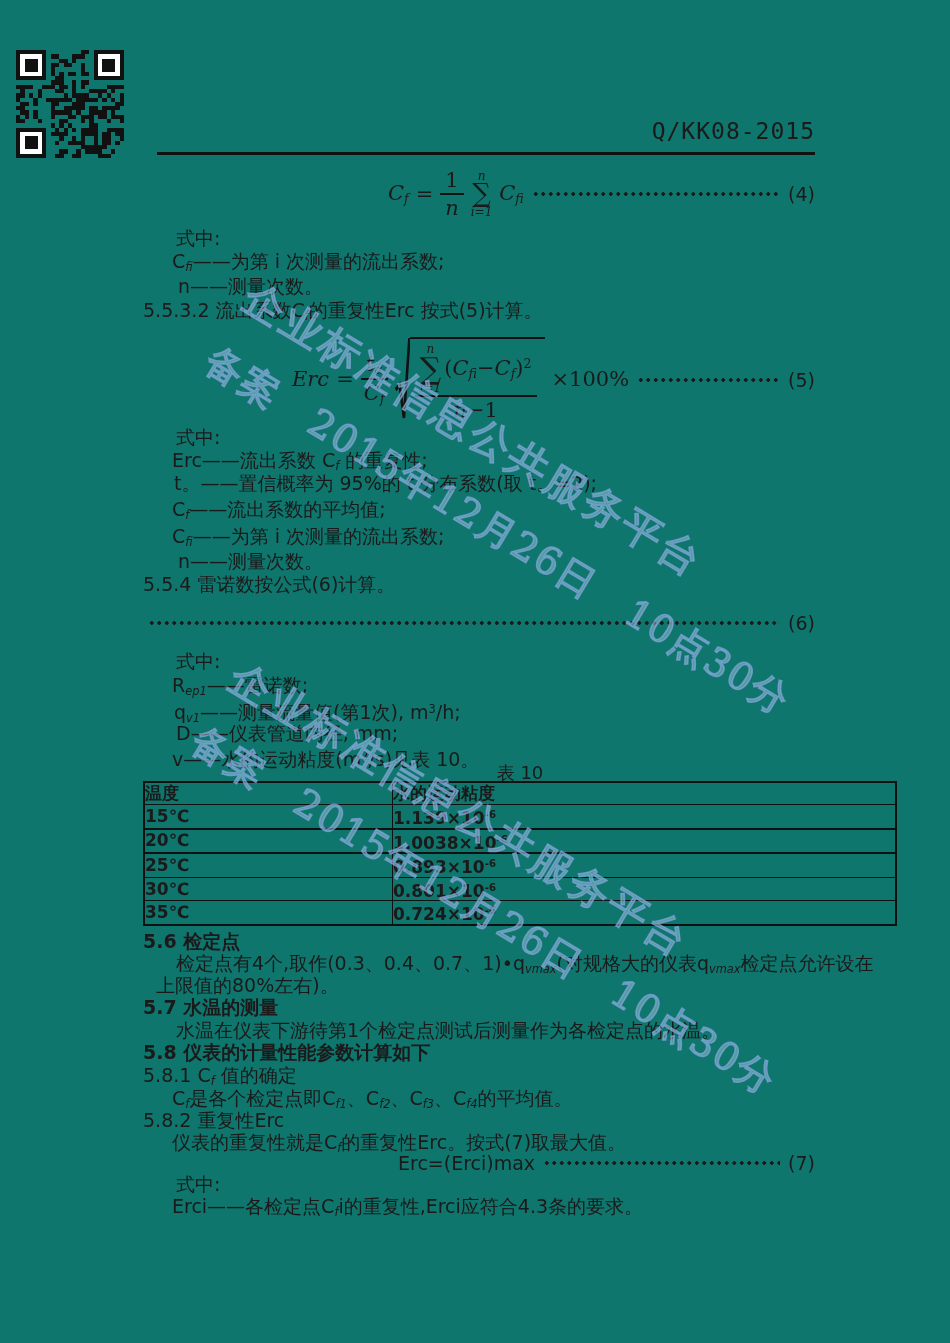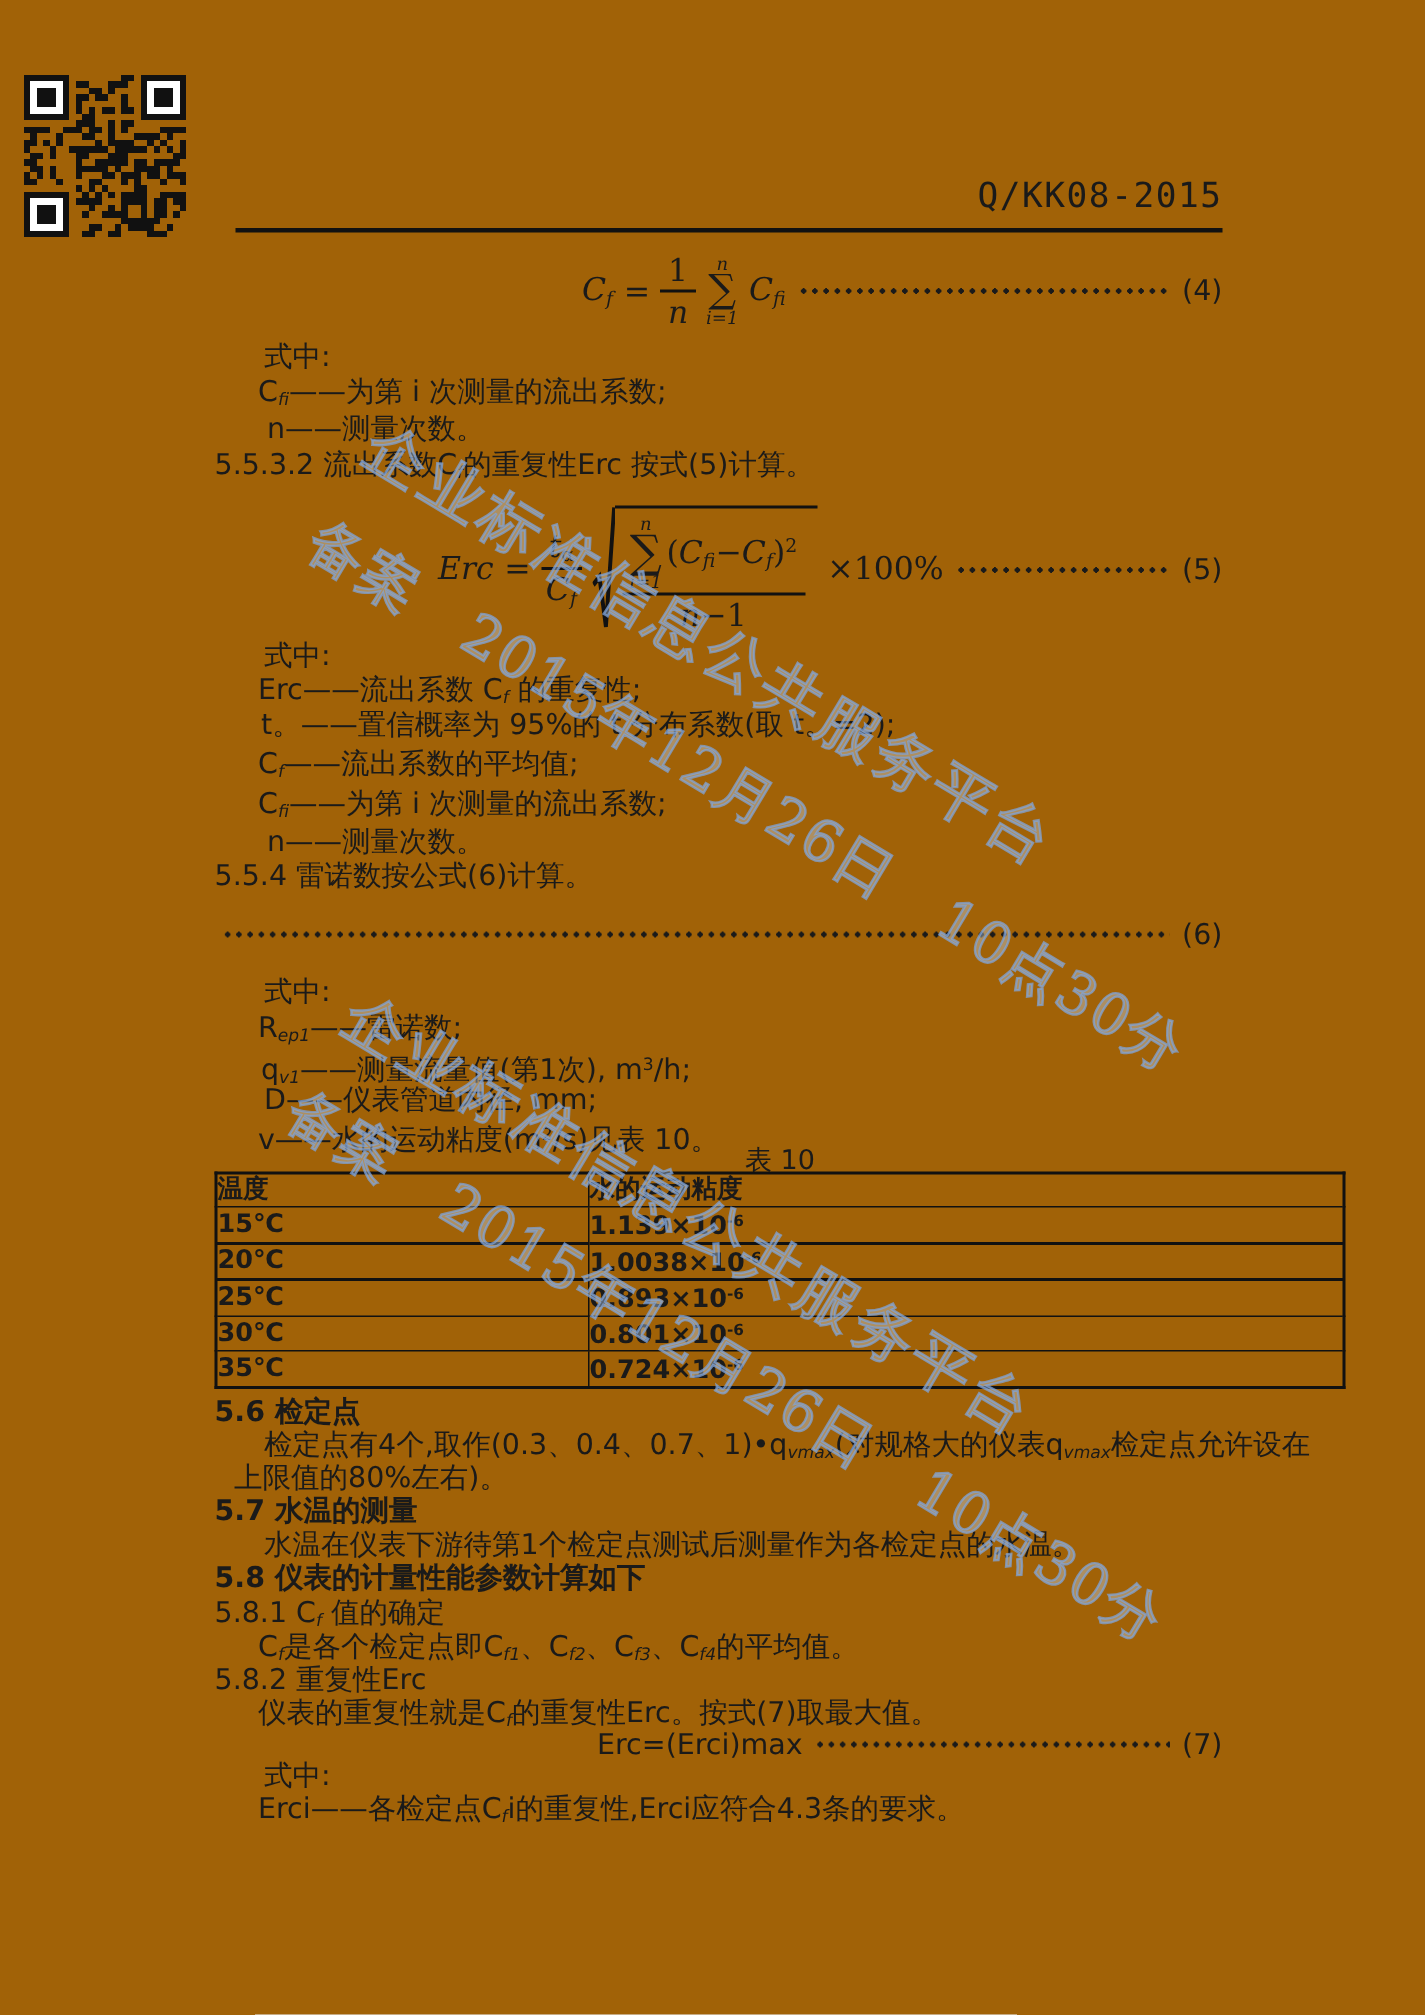--- a/index.html
+++ b/index.html
@@ -1,16 +1,16 @@
 <!DOCTYPE html>
 <html><head>
 <meta charset="utf-8">
 <style>
   html,body{margin:0;padding:0;background:#e8e8e8;}
-  #page{position:relative;width:950px;height:1343px;background:#a16207;overflow:hidden;
+  #page{position:relative;width:950px;height:1343px;background:#0f766e;overflow:hidden;
         font-family:"DejaVu Sans","Liberation Sans",sans-serif;color:#1a1a1a;}
   .abs{position:absolute;white-space:nowrap;}
   .line{font-size:19px;line-height:25px;}
   .bold{font-weight:bold;}
   sub{font-size:0.60em;vertical-align:-0.25em;}
   sup{font-size:0.60em;vertical-align:0.55em;}
   
   #doc-number{font-family:"DejaVu Sans Mono","Liberation Mono",monospace;font-size:23px;letter-spacing:1px;}
   #header-rule{background:#111;}
   

